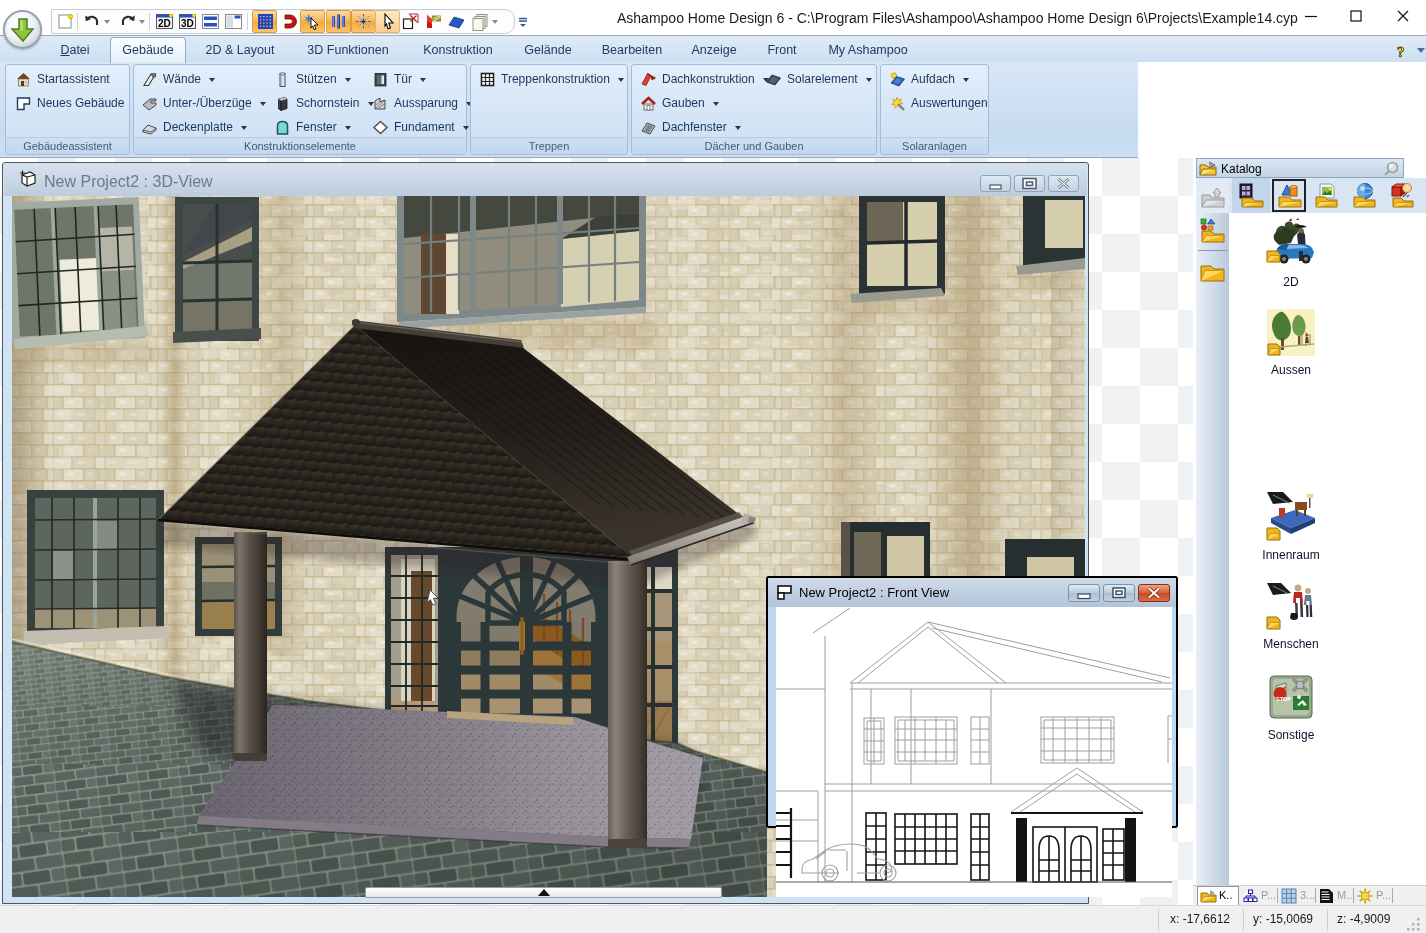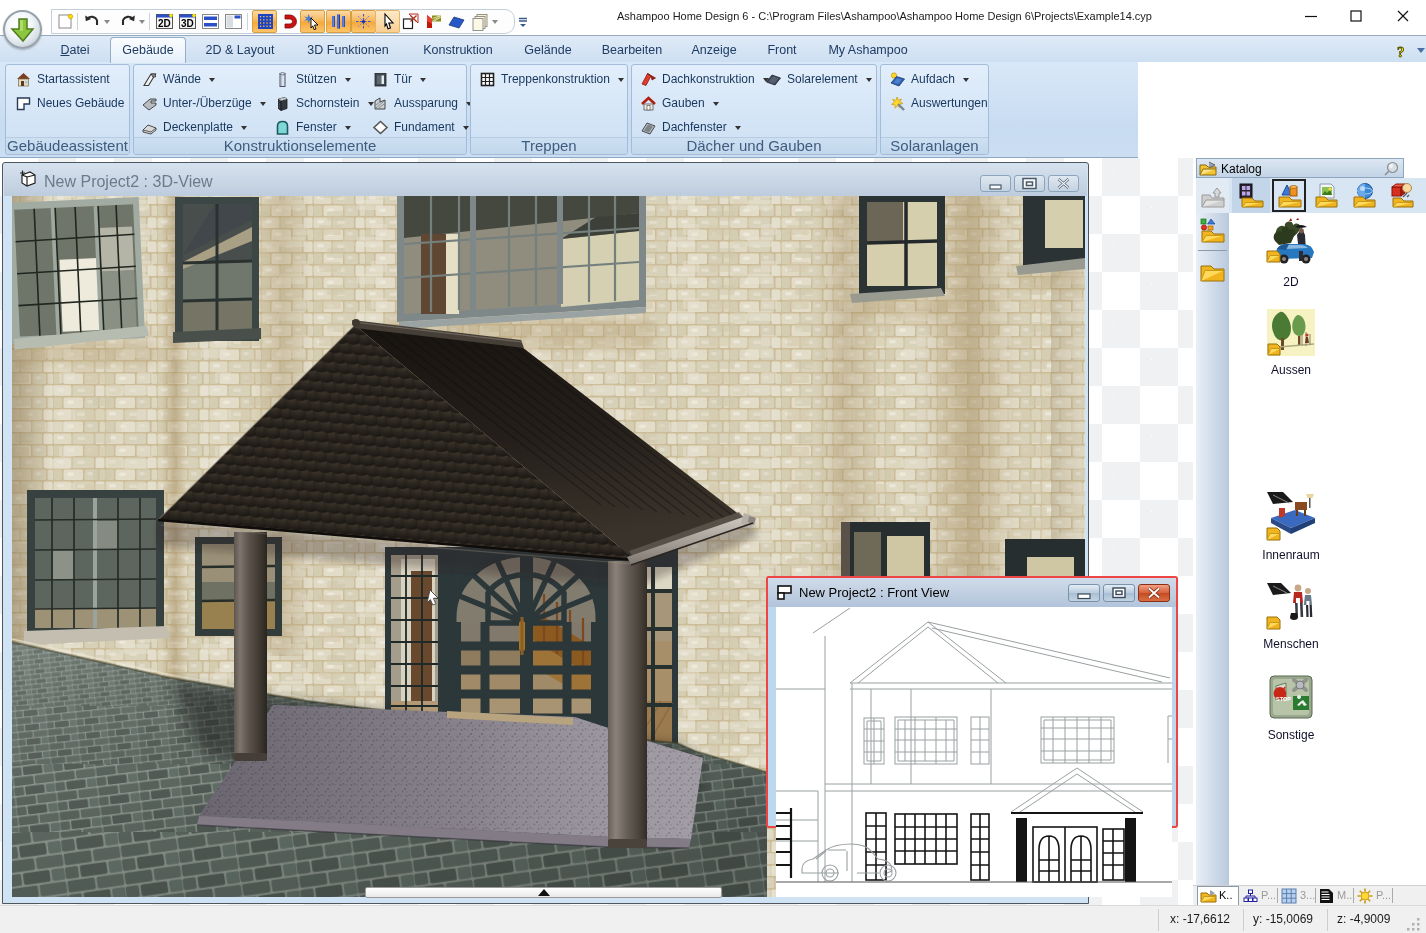--- a/index.html
+++ b/index.html
@@ -2,21 +2,21 @@
 <html><head>
 <meta charset="utf-8">
 <style>
 * { margin:0; padding:0; box-sizing:border-box; }
 html,body { width:1426px; height:933px; overflow:hidden; font-family:"Liberation Sans", sans-serif; }
 #app { position:absolute; left:0; top:0; width:1426px; height:933px; background:#fff; }
 .abs { position:absolute; }
 
 
 #titlebar { left:0; top:0; width:1426px; height:35px; background:#ffffff; }
-#title-text { left:617px; top:10px; font-size:11px; color:#1c1c1c; white-space:nowrap; }
+#title-text { left:617px; top:10px; font-size:14px; color:#1c1c1c; white-space:nowrap; }
 .winbtn { top:8px; width:18px; height:18px; }
 
 
 #qat { left:51px; top:9px; width:464px; height:25px; background:#fdfdfd; border:1px solid #c3cedb; border-radius:0 10px 10px 0; }
 #appbtn { left:3px; top:10px; width:39px; height:39px; border-radius:50%;
   background:radial-gradient(circle at 40% 35%, #ffffff 0%, #f4f7fa 40%, #d5dde4 70%, #a8b4bf 88%, #8b98a3 100%);
   border:2px solid #97a2ac; box-shadow:0 1px 2px rgba(0,0,0,.25); z-index:30;}
 .qicon { top:12px; width:19px; height:19px; }
 .qsep { top:13px; width:1px; height:17px; background:#c9d3de; }
 .qhl { background:linear-gradient(#fcd9a4,#f7b85c 45%,#f5a93d 55%,#fbc469); border:1px solid #d99e3f; border-radius:2px; }
@@ -25,42 +25,42 @@
 
 #tabrow { left:0; top:35px; width:1426px; height:27px; background:linear-gradient(#dfeaf7,#cddff2); border-top:1px solid #98a9be; }
 .tab { top:3px; height:24px; font-size:12.5px; color:#1e3c64; text-align:center; line-height:22px; white-space:nowrap; }
 #tab-active { left:110px; top:1px; width:76px; height:26px; background:linear-gradient(#fafcfe,#eef5fc 60%,#e4eefa);
   border:1px solid #91aecb; border-bottom:none; border-radius:4px 4px 0 0; z-index:2;}
 
 
 #ribbon { left:0; top:62px; width:1138px; height:96px; background:linear-gradient(#d9e8f8,#c7dbf1 70%,#cbdef2); border-bottom:1px solid #8fa8c4; }
 .rgroup { top:2px; height:91px; background:linear-gradient(#e2eefb,#d3e4f6 65%,#cde0f3); border:1px solid #a3bdd8; border-radius:3px; }
 .rglabel { position:absolute; left:0; right:0; bottom:0; height:17px; background:linear-gradient(#cde0f2,#c2d7ec); border-top:1px solid #b6cce2; border-radius:0 0 3px 3px;
-  text-align:center; font-size:15px; color:#3f5c7e; line-height:16px; }
+  text-align:center; font-size:11px; color:#3f5c7e; line-height:16px; }
 .rbtn { position:absolute; height:22px; font-size:12px; color:#17365c; white-space:nowrap; }
 .rbtn .ic { position:absolute; left:0; top:2px; width:17px; height:17px; }
 .rbtn .tx { position:absolute; left:22px; top:3px; }
 .caret { display:inline-block; width:0; height:0; border-left:3.5px solid transparent; border-right:3.5px solid transparent; border-top:4px solid #333; vertical-align:middle; margin-left:5px; }
 
 
 #workspace { left:0; top:158px; width:1426px; height:747px;
   background-color:#ffffff;
   background-image:linear-gradient(45deg,#f0f1f3 25%,transparent 25%,transparent 75%,#f0f1f3 75%),linear-gradient(45deg,#f0f1f3 25%,transparent 25%,transparent 75%,#f0f1f3 75%);
   background-size:76px 76px; background-position:0 0,38px 38px; }
 
 
 #win3d { left:2px; top:162px; width:1087px; height:742px; background:#cfe3f5; border:1px solid #4f565e; border-radius:3px 3px 0 0; }
 #win3d-title { left:1px; top:1px; width:1083px; height:32px; background:linear-gradient(#d6e1ee,#bdccde); border-radius:2px 2px 0 0; }
 #win3d-title .ttext { position:absolute; left:40px; top:9px; font-size:16px; color:#6e7a88; }
 .w3btn { top:11px; width:31px; height:17px; border:1px solid #8ca4bd; border-radius:3px; background:linear-gradient(#dfe8f1,#c4d2e0); }
 #scene { left:9px; top:33px; width:1073px; height:701px; background:#ddd5b8; }
 #slider3d { left:362px; top:724px; width:357px; height:11px; background:linear-gradient(#ffffff,#e8e8e8); border:1px solid #9a9a9a; border-radius:2px; }
 
 
-#winfv { left:766px; top:576px; width:412px; height:252px; background:#bdd7ef; border:2px solid #ef4444; border-radius:3px; }
+#winfv { left:766px; top:576px; width:412px; height:252px; background:#bdd7ef; border:2px solid #000000; border-radius:3px; }
 #winfv-title { left:0px; top:0px; width:408px; height:29px; background:linear-gradient(#cfdbe9,#b2c4da); }
 #winfv-title .ttext { position:absolute; left:31px; top:7px; font-size:13px; color:#000; }
 .fvbtn { top:6px; width:32px; height:18px; border:1px solid #7a93ad; border-radius:3px; }
 #fvcontent { left:8px; top:29px; width:396px; height:290px; background:#ffffff; }
 
 
 #catalog { left:1193px; top:158px; width:233px; height:747px; background:#ffffff; }
 #cat-header { position:absolute; left:3px; top:0px; width:208px; height:20px; background:linear-gradient(#dce7f2,#c3d4e6); border:1px solid #8da5bd; }
 #cat-toolbar { position:absolute; left:3px; top:20px; width:230px; height:35px; background:#d8e5f2; }
 #cat-rail { position:absolute; left:3px; top:55px; width:33px; height:672px; background:linear-gradient(90deg,#e9eff6,#b9c9dd); }

